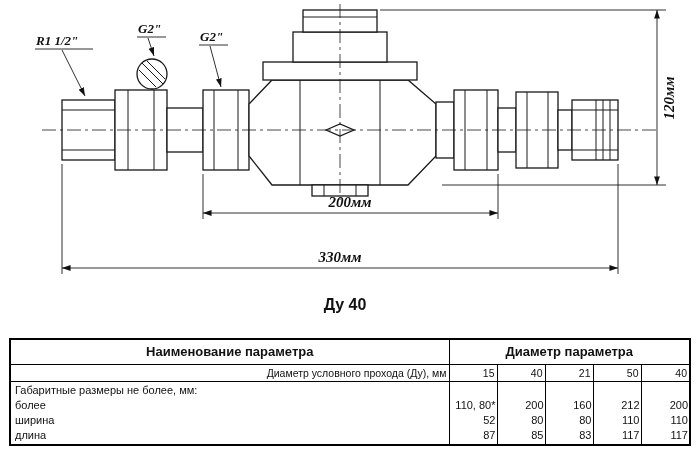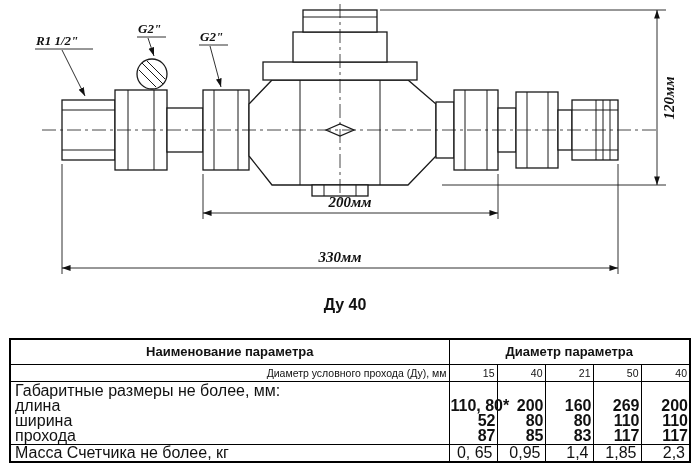--- a/index.html
+++ b/index.html
@@ -27,34 +27,34 @@
     table-layout:fixed;
     width:680px;
     margin:2px auto 0;
     border:2px solid #000;
     background:#fff;
   }
   .params th, .params td {
     border:1px solid #000;
     vertical-align:top;
     padding:1px 4px;
-    font-size:16px;
+    font-size:11px;
     line-height:14px;
   }
   .params th {
     font-size:13px;
     font-weight:bold;
     text-align:center;
     padding:5px 2px;
   }
   tr.subrow td { font-size:10.5px; padding:1px 2px; }
   .c  { text-align:right; }
   .l  { text-align:left; }
   .ln1 { height:15px; line-height:15px; white-space:nowrap; }
-  td.vals { padding:1px 1px;font-weight:bold; }
+  td.vals { padding:1px 1px; }
 </style>
 </head>
 <body>
 
 <div class="page">
 
   <svg width="700" height="336" viewBox="0 0 700 336">
     <defs>
       <marker id="arr" markerWidth="11" markerHeight="9" refX="9.5" refY="4" orient="auto-start-reverse">
         <path d="M0,0.8 L9.5,4 L0,7.2 Z" fill="#111"></path>
@@ -189,23 +189,23 @@
         <td class="c">Диаметр условного прохода (Ду), мм</td>
         <td class="c">15</td>
         <td class="c">40</td>
         <td class="c">21</td>
         <td class="c">50</td>
         <td class="c">40</td>
       </tr>
       <tr>
         <td class="l">
           <div class="ln1">Габаритные размеры не более, мм:</div>
+          <div class="ln1">более</div>
+          <div class="ln1">ширина</div>
           <div class="ln1">длина</div>
-          <div class="ln1">ширина</div>
-          <div class="ln1">прохода</div>
         </td>
         <td class="c vals">
           <div class="ln1"></div>
           <div class="ln1">110, 80*</div>
           <div class="ln1">52</div>
           <div class="ln1">87</div>
         </td>
         <td class="c vals">
           <div class="ln1"></div>
           <div class="ln1">200</div>
@@ -213,34 +213,26 @@
           <div class="ln1">85</div>
         </td>
         <td class="c vals">
           <div class="ln1"></div>
           <div class="ln1">160</div>
           <div class="ln1">80</div>
           <div class="ln1">83</div>
         </td>
         <td class="c vals">
           <div class="ln1"></div>
-          <div class="ln1">269</div>
+          <div class="ln1">212</div>
           <div class="ln1">110</div>
           <div class="ln1">117</div>
         </td>
         <td class="c vals">
           <div class="ln1"></div>
           <div class="ln1">200</div>
           <div class="ln1">110</div>
           <div class="ln1">117</div>
         </td>
-      </tr>
-      <tr>
-        <td class="l">Масса Счетчика не более, кг</td>
-        <td class="c">0, 65</td>
-        <td class="c">0,95</td>
-        <td class="c">1,4</td>
-        <td class="c">1,85</td>
-        <td class="c">2,3</td>
       </tr>
     </tbody>
   </table>
 </div>
 
 </body></html>

